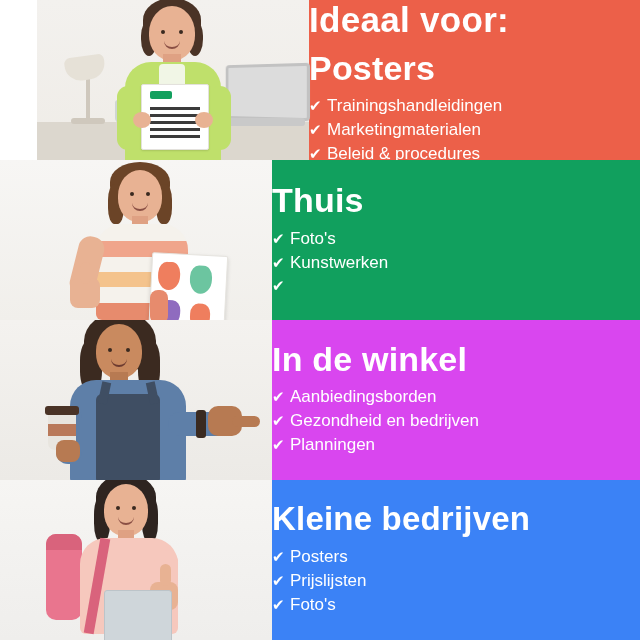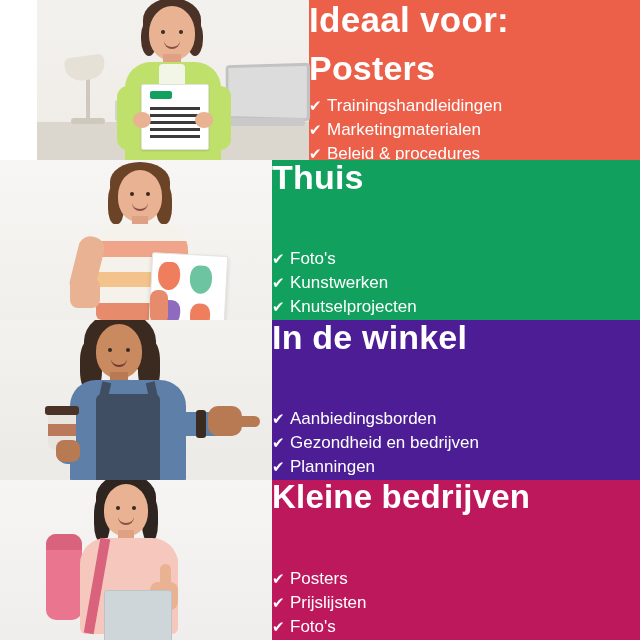--- a/index.html
+++ b/index.html
@@ -20,33 +20,33 @@
     display: flex;
     flex-direction: column;
   }
   .band {
     position: relative;
     flex: 1 1 0;
     overflow: hidden;
   }
   .band-1 { background: #ec6049; margin-left: 37px; }
   .band-2 { background: #11a05e; }
-  .band-3 { background: #4c1d95; padding-left: 48px; }
-  .band-4 { background: #be185d; }
+  .band-3 { background: #d946ef; padding-left: 48px; }
+  .band-4 { background: #3b82f6; }
 
   
   .text-col {
     position: absolute;
     left: 272px;
     top: 0;
     right: 8px;
     bottom: 0;
     display: flex;
     flex-direction: column;
-    justify-content: space-between;
+    justify-content: center;
     color: #ffffff;
   }
   .band-1 .text-col { justify-content: flex-start; padding-top: 2px; }
   .headline-top {
     font-size: 35px;
     font-weight: bold;
     letter-spacing: 0.3px;
     line-height: 1.05;
     margin: 0 0 12px 0;
   }
@@ -308,21 +308,20 @@
         <li>
           <span class="check">✔</span>
           <span>Foto's</span>
         </li>
         <li>
           <span class="check">✔</span>
           <span>Kunstwerken</span>
         </li>
         <li>
           <span class="check">✔</span>
-          <span>Knutselprojecten</span>
         </li>
       </ul>
     </div>
   </div>
 
   <div class="band band-3">
     <div class="photo">
       <div class="p-bg"></div>
       <div class="hair b3-hair"></div>
       <div class="b3-hair-l"></div>

